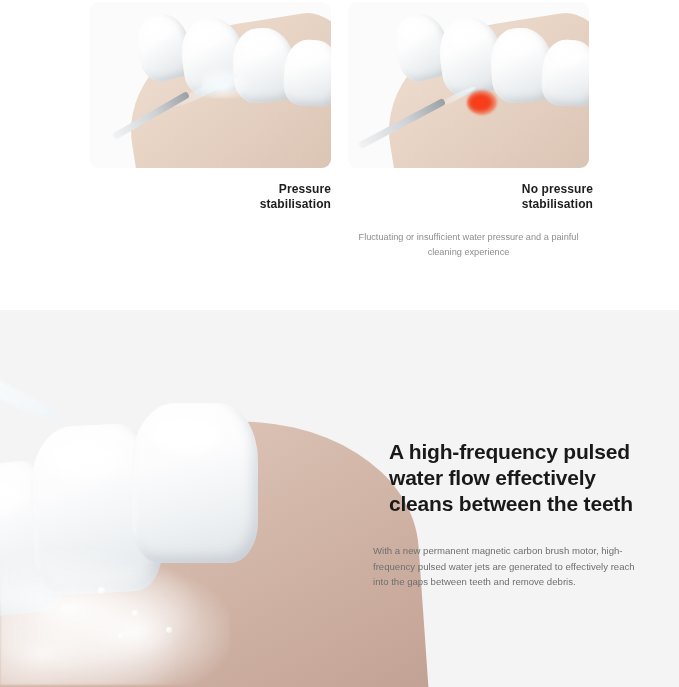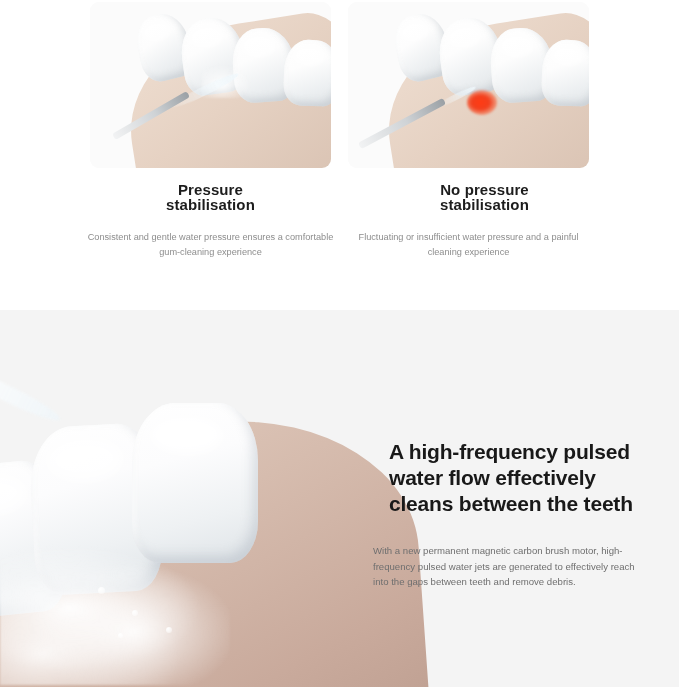--- a/index.html
+++ b/index.html
@@ -17,26 +17,26 @@
     background:#ffffff;
   }
   .card{
     position:absolute;top:2px;width:241px;height:166px;
     background:#fafafa;border-radius:9px;overflow:hidden;
   }
   .card-left{left:90px;}
   .card-right{left:348px;}
 
   .card-caption{
-    position:absolute;width:241px;text-align:center;
-    font-size:15px;font-weight:bold;color:#1d1d1d;
+    position:absolute;width:241px;text-align:right;
+    font-size:12px;font-weight:bold;color:#1d1d1d;
     line-height:15px;letter-spacing:.1px;
   }
   .cap-left{left:90px;top:182px;}
-  .cap-right{left:364px;top:182px;}
+  .cap-right{left:352px;top:182px;}
 
   .card-desc{
     position:absolute;width:255px;text-align:center;
     font-size:9.2px;color:#8d8d8d;line-height:14.5px;
   }
   .desc-left{left:83px;top:221px;}
   .desc-right{left:341px;top:221px;}
 
   
   .scene{position:absolute;inset:0;background:#fbfbfb;}
@@ -178,21 +178,20 @@
   <div class="card-caption cap-left">
     <span>Pressure</span><br>
     <span>stabilisation</span>
   </div>
 
   <div class="card-caption cap-right">
     <span>No pressure</span><br>
     <span>stabilisation</span>
   </div>
 
-  <p class="card-desc desc-left">Consistent and gentle water pressure ensures a comfortable gum-cleaning experience</p>
   <p class="card-desc desc-right">Fluctuating or insufficient water pressure and a painful cleaning experience</p>
 
 </section>
 
 <section class="hero-section">
 
   <div class="hero-art">
     <div class="hero-gum"></div>
     <div class="hero-tooth ht1"></div>
     <div class="hero-tooth ht2"></div>

